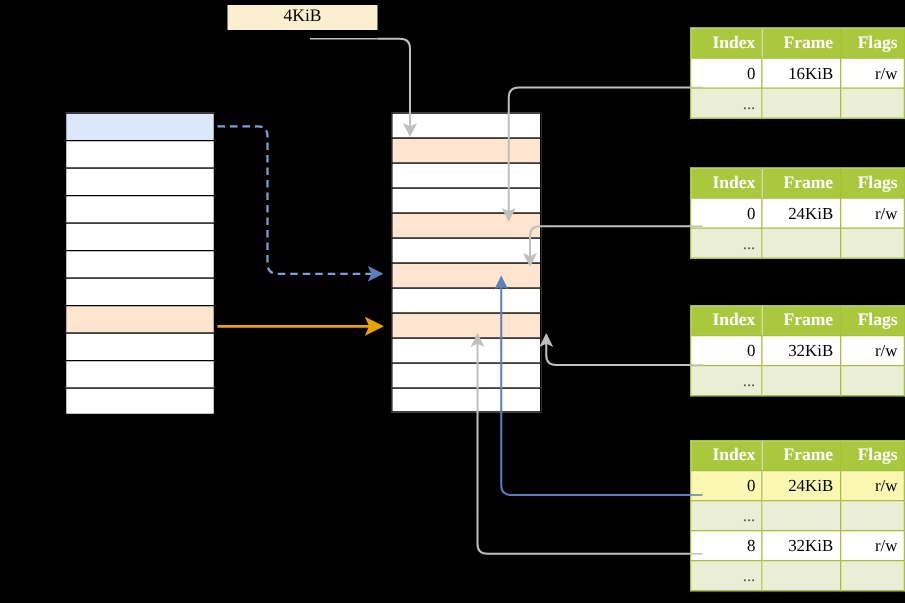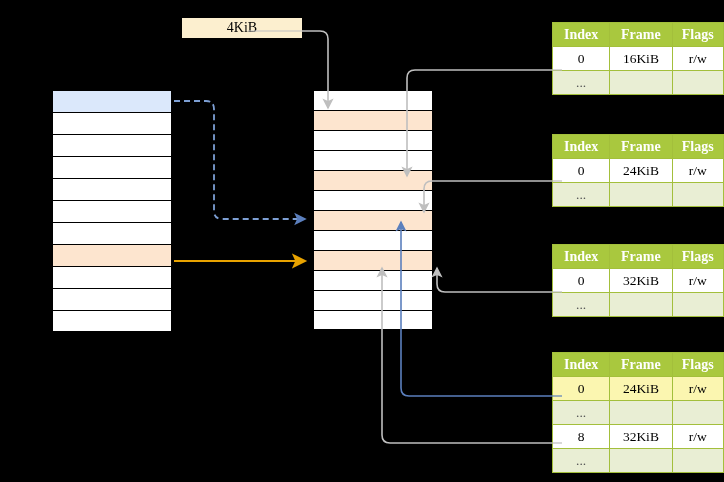--- a/index.html
+++ b/index.html
@@ -52,21 +52,21 @@
     border-collapse: collapse;
     background: #ffffff;
     font-size: 13.5px;
     table-layout: fixed;
   }
   .ptable th, .ptable td {
     border: 1px solid #a3bf3b;
     padding: 2px 5px;
     height: 24px;
     box-sizing: border-box;
-    text-align: center;
+    text-align: right;
     white-space: nowrap;
     overflow: hidden;
   }
   .ptable th {
     background: #a9c83e;
     color: #ffffff;
     font-weight: bold;
     font-size: 14px;
   }
   .ptable td { background: #ffffff; color: #000000; }
@@ -82,21 +82,21 @@
     left: 0; top: 0;
     width: 724px; height: 482px;
     pointer-events: none;
   }
 </style>
 </head>
 <body>
 
 <div id="stage">
 
-  <div class="size-label" style="left:182px; top:18px; width:120px; height:20px;">4KiB</div>
+  <div class="size-label" style="left:182px; top:4px; width:120px; height:20px;">4KiB</div>
 
   <div class="mem-col" id="virt-col" style="left: 52px; top: 90px; width: 120px;">
       <div class="mem-row blue" style="height: 22px;"></div>
       <div class="mem-row" style="height: 22px;"></div>
       <div class="mem-row" style="height: 22px;"></div>
       <div class="mem-row" style="height: 22px;"></div>
       <div class="mem-row" style="height: 22px;"></div>
       <div class="mem-row" style="height: 22px;"></div>
       <div class="mem-row" style="height: 22px;"></div>
       <div class="mem-row orange" style="height: 22px;"></div>

